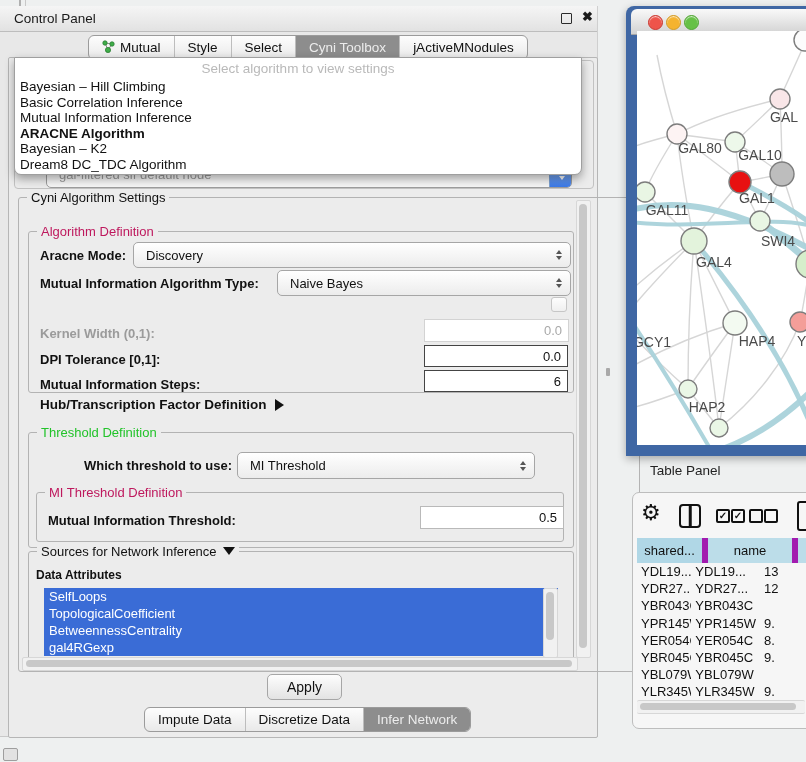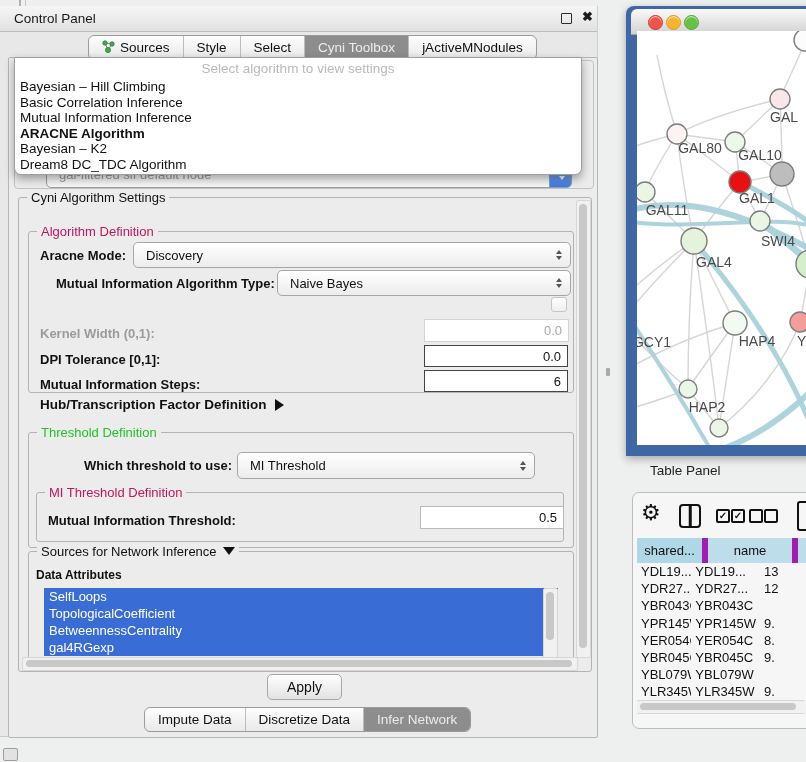--- a/index.html
+++ b/index.html
@@ -118,21 +118,21 @@
         <span>
           <svg width="13" height="13" viewBox="0 0 13 13">
             <line x1="3" y1="3" x2="10" y2="4" stroke="#8a8a8a" stroke-width="1"></line>
             <line x1="3" y1="3" x2="6" y2="10" stroke="#8a8a8a" stroke-width="1"></line>
             <line x1="10" y1="4" x2="6" y2="10" stroke="#8a8a8a" stroke-width="1"></line>
             <circle cx="3" cy="3" r="2.2" fill="#3fae49" stroke="#2c7d34" stroke-width="0.8"></circle>
             <circle cx="10" cy="4" r="2.2" fill="#3fae49" stroke="#2c7d34" stroke-width="0.8"></circle>
             <circle cx="6" cy="10" r="2.6" fill="#3fae49" stroke="#2c7d34" stroke-width="0.8"></circle>
           </svg>
         </span>
-        <span>Sources</span>
+        <span>Mutual</span>
       </div>
       <div class="tab">
           <span>Style</span>
         </div>
       <div class="tab">
           <span>Select</span>
         </div>
       <div class="tab sel">
           <span>Cyni Toolbox</span>
         </div>
@@ -159,36 +159,36 @@
       <div>
           <div class="pop-item">Bayesian – Hill Climbing</div>
           <div class="pop-item">Basic Correlation Inference</div>
           <div class="pop-item">Mutual Information Inference</div>
           <div class="pop-item bold">ARACNE Algorithm</div>
           <div class="pop-item">Bayesian – K2</div>
           <div class="pop-item">Dream8 DC_TDC Algorithm</div>
         </div>
     </div>
 
-    <div class="group" style="left:18px;top:191px;width:572px;height:473px;">
+    <div class="group" style="left:18px;top:191px;width:572px;height:473px;padding-left:48px;">
       <span class="gtitle">Cyni Algorithm Settings</span>
     </div>
 
     <div class="group" style="left:28px;top:225px;width:544px;height:160px;">
       <span class="gtitle blue">Algorithm Definition</span>
     </div>
     <div class="lbl" style="left:40px;top:242px;">Aracne Mode:</div>
     <div class="combo" style="left:133px;top:236px;width:398px;height:24px;">
       <span>Discovery</span>
       <span class="updn">
           <span class="tri-up"></span>
           <span class="tri-dn"></span>
         </span>
     </div>
-    <div class="lbl" style="left:56px;top:270px;">Mutual Information Algorithm Type:</div>
+    <div class="lbl" style="left:40px;top:270px;">Mutual Information Algorithm Type:</div>
     <div class="combo" style="left:277px;top:264px;width:254px;height:24px;">
       <span>Naive Bayes</span>
       <span class="updn">
           <span class="tri-up"></span>
           <span class="tri-dn"></span>
         </span>
     </div>
     <div class="checkbox" style="left:551px;top:291px;"></div>
     <div class="lbl dis" style="left:40px;top:320px;">Kernel Width (0,1):</div>
     <div class="field dis" style="left:424px;top:313px;width:131px;height:21px;">

